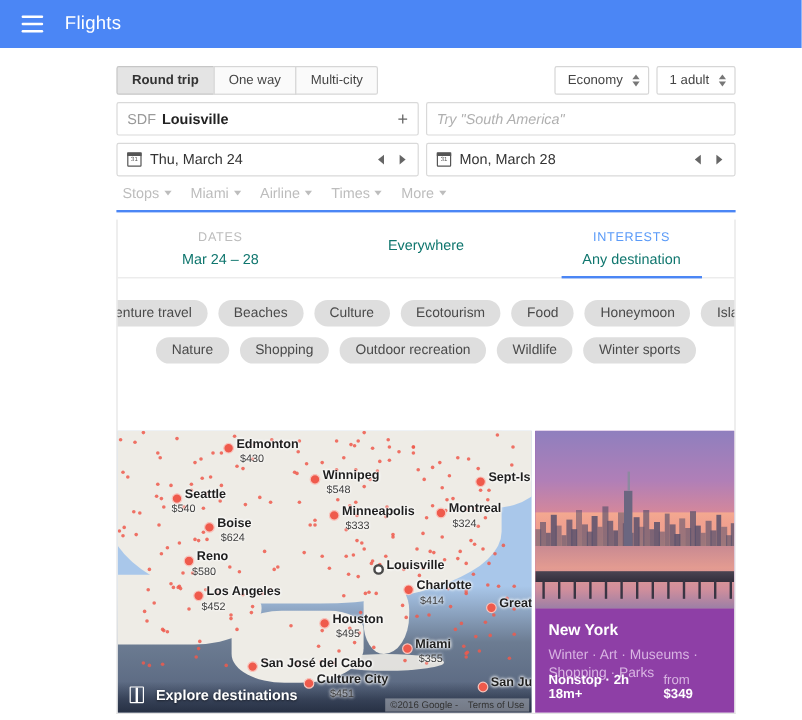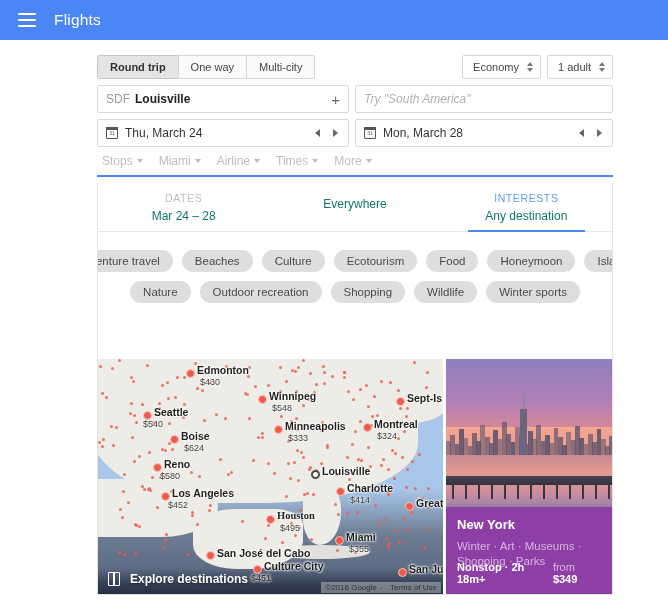--- a/index.html
+++ b/index.html
@@ -328,22 +328,22 @@
       <div class="chip">Adventure travel</div>
       <div class="chip">Beaches</div>
       <div class="chip">Culture</div>
       <div class="chip">Ecotourism</div>
       <div class="chip">Food</div>
       <div class="chip">Honeymoon</div>
       <div class="chip">Islands</div>
     </div>
     <div class="chiprow">
       <div class="chip">Nature</div>
+      <div class="chip">Shopping</div>
       <div class="chip">Outdoor recreation</div>
-      <div class="chip">Shopping</div>
       <div class="chip">Wildlife</div>
       <div class="chip">Winter sports</div>
     </div>
   </div>
 
   <div class="media">
 
     <div class="map" id="map">
 
       <div class="landmass" style="left:-10px;top:-6px;width:330px;height:150px;border-radius:0 0 46% 40%/0 0 40% 52%;"></div>
@@ -621,30 +621,30 @@
         <div class="mlabel" style="left: 224px; top: 106px;">Louisville</div>
         <div class="dot-marker" style="left: 238px; top: 128px;"></div>
         <div class="mlabel" style="left: 249px; top: 123px;">Charlotte</div>
         <div class="mprice" style="left: 252px; top: 136px;">$414</div>
         <div class="dot-marker" style="left: 63px; top: 133px;"></div>
         <div class="mlabel" style="left: 74px; top: 128px;">Los Angeles</div>
         <div class="mprice" style="left: 70px; top: 141px;">$452</div>
         <div class="dot-marker" style="left: 307px; top: 143px;"></div>
         <div class="mlabel" style="left: 318px; top: 138px;">Great</div>
         <div class="dot-marker" style="left: 168px; top: 156px;"></div>
-        <div class="mlabel" style="left: 179px; top: 151px; font-family: Liberation Serif, serif;">Houston</div>
+        <div class="mlabel" style="left: 179px; top: 151px;">Houston</div>
         <div class="mprice" style="left: 182px; top: 164px;">$495</div>
         <div class="dot-marker" style="left: 237px; top: 177px;"></div>
         <div class="mlabel" style="left: 248px; top: 172px;">Miami</div>
         <div class="mprice" style="left: 251px; top: 185px;">$355</div>
         <div class="dot-marker" style="left: 108px; top: 192px;"></div>
         <div class="mlabel" style="left: 119px; top: 188px;">San José del Cabo</div>
         <div class="dot-marker" style="left: 155px; top: 206px;"></div>
         <div class="mlabel" style="left: 166px; top: 201px;">Culture City</div>
-        <div class="mprice" style="left: 153px; top: 214px; font-weight: bold;">$451</div>
+        <div class="mprice" style="left: 177px; top: 214px;">$451</div>
         <div class="dot-marker" style="left: 300px; top: 209px;"></div>
         <div class="mlabel" style="left: 311px; top: 204px;">San Ju</div>
       </div>
 
     <div class="destcard">
       <div class="photo">
         <div class="sky-glow"></div>
         <div class="skyline" id="skyline">
             <div class="bldg" style="left: 0px; width: 4.9px; height: 14px; background: rgba(88, 80, 108, 0.55);"></div>
             <div class="bldg" style="left: 4.3px; width: 4.9px; height: 20px; background: rgba(88, 80, 108, 0.65);"></div>

